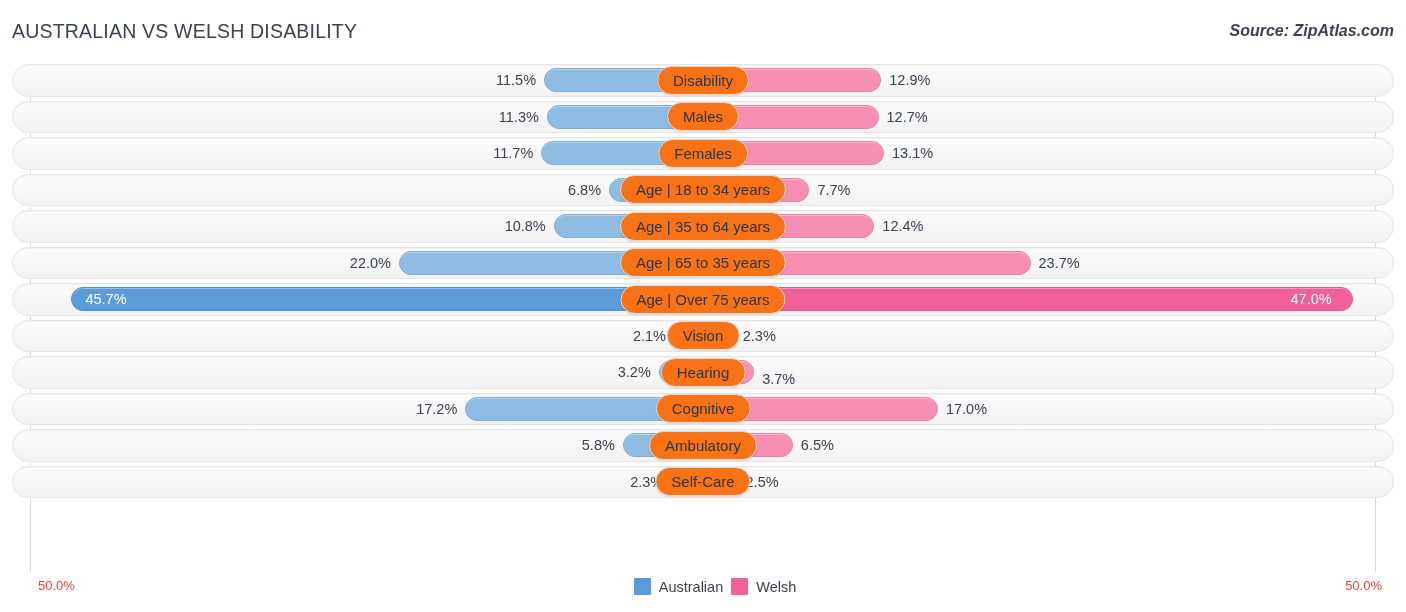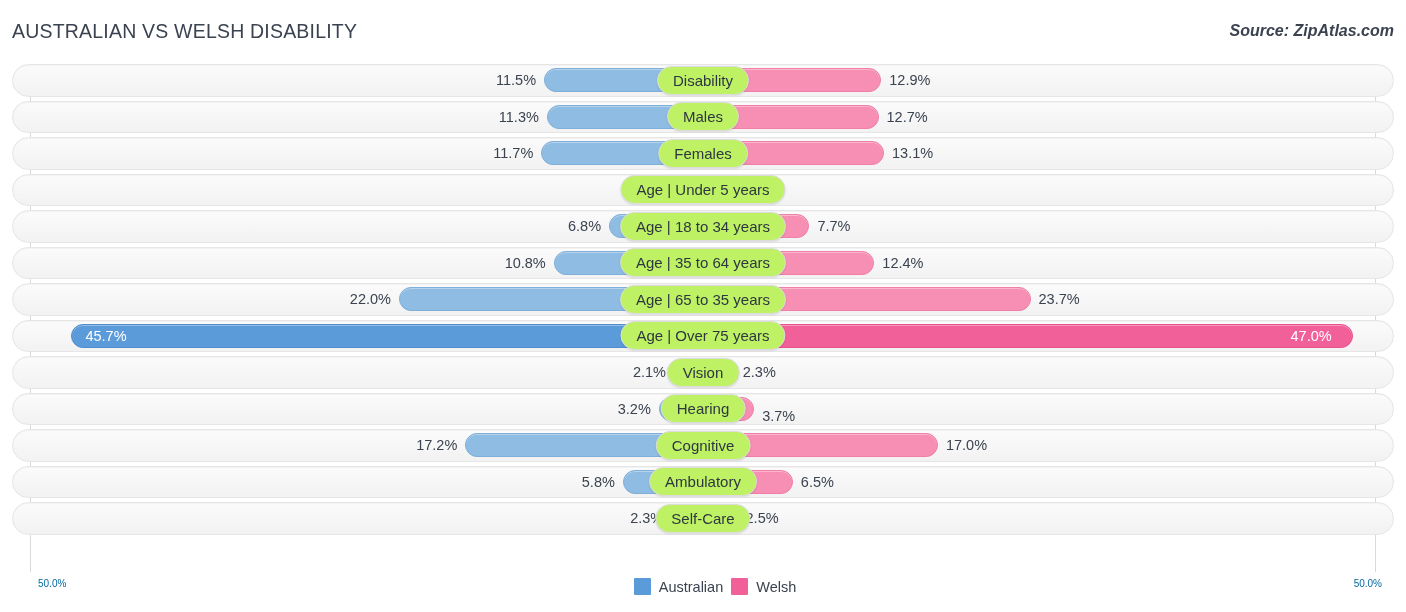--- a/index.html
+++ b/index.html
@@ -131,42 +131,42 @@
 
   
   .pill {
     position: absolute;
     left: 50%;
     top: 1.5px;
     transform: translateX(-50%);
     height: 29px;
     line-height: 28px;
     padding: 0 15px;
-    background: #bef264;
+    background: #f97316;
     border: 1px solid #dcdcdc;
     border-radius: 15px;
     font-size: 15px;
     color: #2e3640;
     white-space: nowrap;
     box-shadow: 0 1px 2px rgba(0,0,0,0.10);
     z-index: 3;
   }
 
   
   .footer {
     position: absolute;
     left: 0; top: 572px;
     width: 1406px;
     height: 40px;
   }
   .axis-label {
     position: absolute;
     top: 6px;
-    font-size: 10px;
-    color: #0369a1;
+    font-size: 13px;
+    color: #ef4444;
     white-space: nowrap;
   }
   .axis-label.left  { left: 38px; }
   .axis-label.right { right: 24px; }
 
   .legend {
     position: absolute;
     left: 0; right: 0; top: 6px;
     display: flex;
     justify-content: center;
@@ -222,28 +222,20 @@
           <div class="val right-val" style="left: 874.514px;">12.7%</div>
           <div class="pill">Males</div>
         </div>
         <div class="row">
           <div class="track"></div>
           <div class="bar left-bar" style="width: 161.694px;"></div>
           <div class="bar right-bar" style="width: 181.042px;"></div>
           <div class="val left-val" style="right: 860.694px;">11.7%</div>
           <div class="val right-val" style="left: 880.042px;">13.1%</div>
           <div class="pill">Females</div>
-        </div>
-        <div class="row">
-          <div class="track"></div>
-          <div class="bar left-bar" style="width: 19.348px;"></div>
-          <div class="bar right-bar" style="width: 22.112px;"></div>
-          <div class="val left-val" style="right: 718.348px;">1.4%</div>
-          <div class="val right-val" style="left: 721.112px;">1.6%</div>
-          <div class="pill">Age | Under 5 years</div>
         </div>
         <div class="row">
           <div class="track"></div>
           <div class="bar left-bar" style="width: 93.976px;"></div>
           <div class="bar right-bar" style="width: 106.414px;"></div>
           <div class="val left-val" style="right: 792.976px;">6.8%</div>
           <div class="val right-val" style="left: 805.414px;">7.7%</div>
           <div class="pill">Age | 18 to 34 years</div>
         </div>
         <div class="row">

